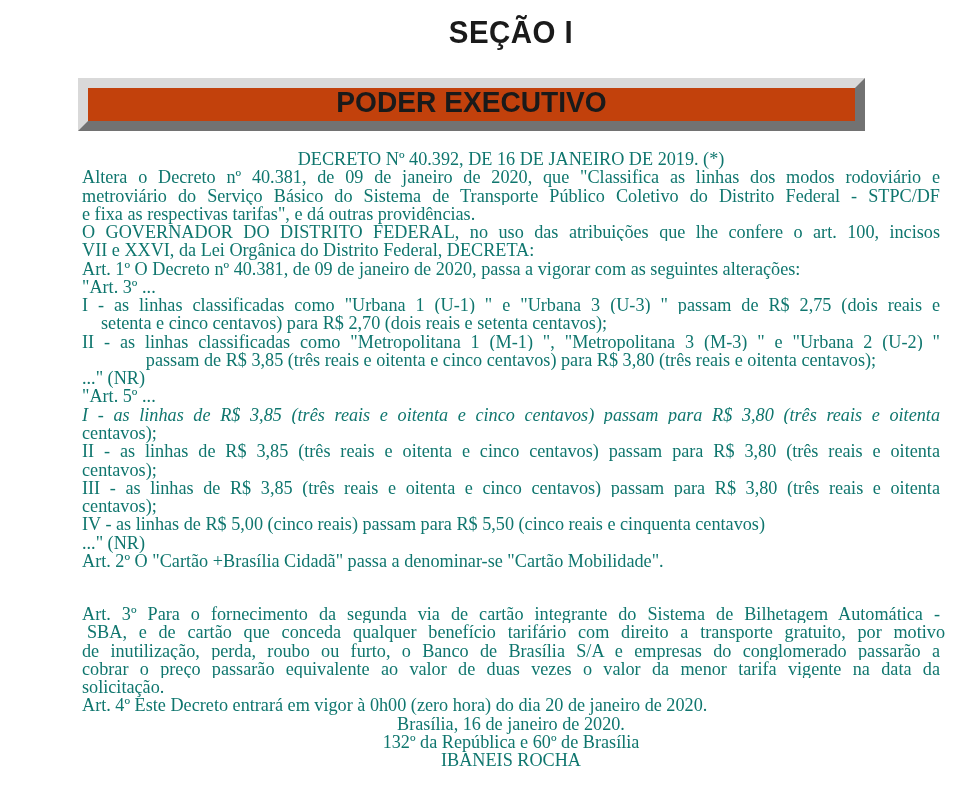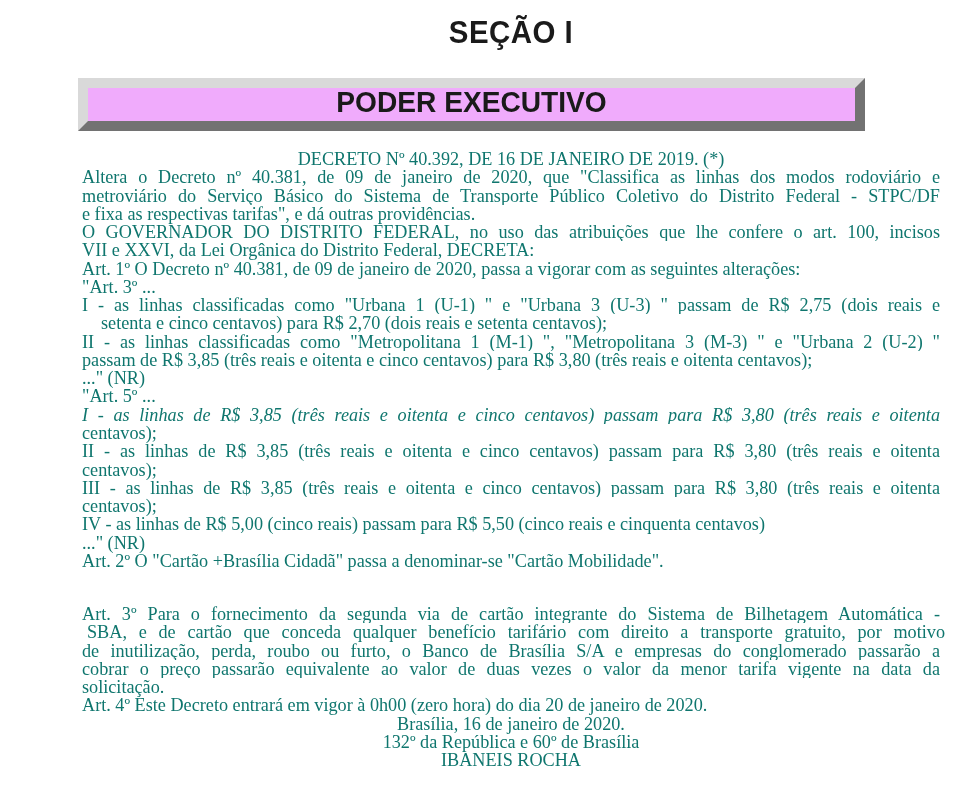--- a/index.html
+++ b/index.html
@@ -7,21 +7,21 @@
   .section-title {
     position: absolute; left: 0; top: 14px; width: 1022px;
     text-align: center;
     font-family: "Liberation Sans", sans-serif; font-weight: bold;
     font-size: 32px; color: #1a1a1a; letter-spacing: 0.5px;
     transform: scaleX(0.92); transform-origin: 511px 0;
   }
   .banner {
     position: absolute; left: 78px; top: 78px; width: 787px; height: 53px;
     box-sizing: border-box;
-    background: #f0abfc;
+    background: #c2410c;
     border-top: 10px solid #d9d9d9;
     border-left: 10px solid #d9d9d9;
     border-bottom: 10px solid #727272;
     border-right: 10px solid #727272;
   }
   .banner-title {
     position: absolute; left: 0; right: 0; top: -2px;
     text-align: center;
     font-family: "Liberation Sans", sans-serif; font-weight: bold;
     font-size: 29px; line-height: 33px; color: #1a1a1a;
@@ -54,21 +54,21 @@
       <div class="line just" style="width: 858px; transform: scaleX(1);">Altera o Decreto nº 40.381, de 09 de janeiro de 2020, que "Classifica as linhas dos modos rodoviário e</div>
       <div class="line just" style="width: 858px; transform: scaleX(1);">metroviário do Serviço Básico do Sistema de Transporte Público Coletivo do Distrito Federal - STPC/DF</div>
       <div class="line" style="transform: scaleX(1);">e fixa as respectivas tarifas", e dá outras providências.</div>
       <div class="line just" style="width: 858px; transform: scaleX(1);">O GOVERNADOR DO DISTRITO FEDERAL, no uso das atribuições que lhe confere o art. 100, incisos</div>
       <div class="line" style="transform: scaleX(1);">VII e XXVI, da Lei Orgânica do Distrito Federal, DECRETA:</div>
       <div class="line" style="transform: scaleX(1);">Art. 1º O Decreto nº 40.381, de 09 de janeiro de 2020, passa a vigorar com as seguintes alterações:</div>
       <div class="line" style="transform: scaleX(1);">"Art. 3º ...</div>
       <div class="line just" style="width: 858px; transform: scaleX(1);">I - as linhas classificadas como "Urbana 1 (U-1) " e "Urbana 3 (U-3) " passam de R$ 2,75 (dois reais e</div>
       <div class="line" style="transform: scaleX(1); margin-left: 19px;">setenta e cinco centavos) para R$ 2,70 (dois reais e setenta centavos);</div>
       <div class="line just" style="width: 858px; transform: scaleX(1);">II - as linhas classificadas como "Metropolitana 1 (M-1) ", "Metropolitana 3 (M-3) " e "Urbana 2 (U-2) "</div>
-      <div class="line" style="transform: scaleX(1);">passam de R$ 3,85 (três reais e oitenta e cinco centavos) para R$ 3,80 (três reais e oitenta centavos);</div>
+      <div class="line" style="transform: scaleX(1); text-align: center;">passam de R$ 3,85 (três reais e oitenta e cinco centavos) para R$ 3,80 (três reais e oitenta centavos);</div>
       <div class="line" style="transform: scaleX(1);">..." (NR)</div>
       <div class="line" style="transform: scaleX(1);">"Art. 5º ...</div>
       <div class="line just" style="width: 858px; transform: scaleX(1); font-style: italic;">I - as linhas de R$ 3,85 (três reais e oitenta e cinco centavos) passam para R$ 3,80 (três reais e oitenta</div>
       <div class="line" style="transform: scaleX(1);">centavos);</div>
       <div class="line just" style="width: 858px; transform: scaleX(1);">II - as linhas de R$ 3,85 (três reais e oitenta e cinco centavos) passam para R$ 3,80 (três reais e oitenta</div>
       <div class="line" style="transform: scaleX(1);">centavos);</div>
       <div class="line just" style="width: 858px; transform: scaleX(1);">III - as linhas de R$ 3,85 (três reais e oitenta e cinco centavos) passam para R$ 3,80 (três reais e oitenta</div>
       <div class="line" style="transform: scaleX(1);">centavos);</div>
       <div class="line" style="transform: scaleX(1);">IV - as linhas de R$ 5,00 (cinco reais) passam para R$ 5,50 (cinco reais e cinquenta centavos)</div>
       <div class="line" style="transform: scaleX(1);">..." (NR)</div>

